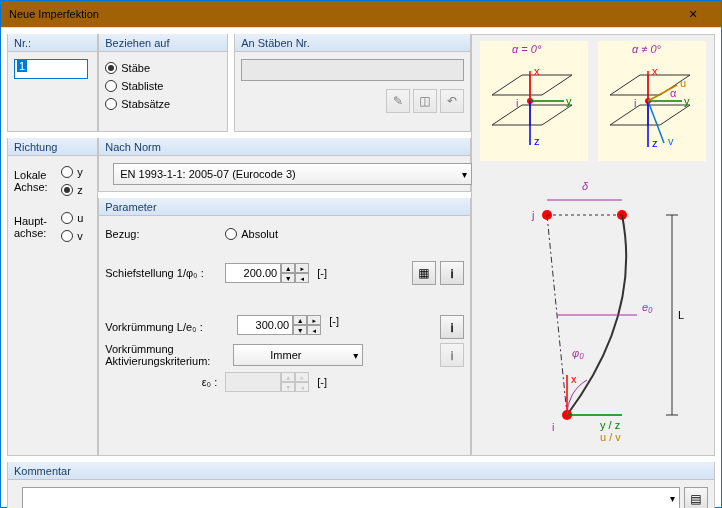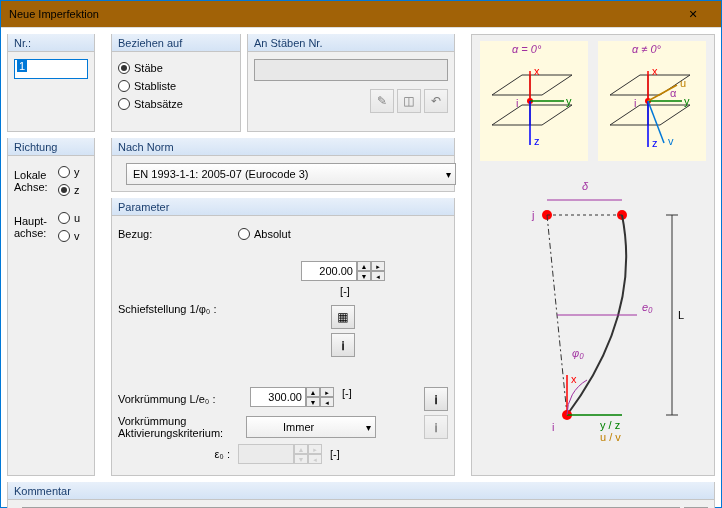--- a/index.html
+++ b/index.html
@@ -1,21 +1,21 @@
 <!DOCTYPE html>
 <html><head>
 <meta charset="utf-8">
 <style>
 * { box-sizing: border-box; font-family: "Segoe UI", Tahoma, sans-serif; font-size: 11px; }
 body { margin: 0; background: #fff; }
 .dialog { width: 722px; height: 508px; border: 1px solid #0078d7; display: flex; flex-direction: column; }
 .titlebar { height: 28px; background: #a16207; border-bottom: 1px solid #ddd; display: flex; align-items: center; padding: 0 8px; }
 .titlebar .title { flex: 1; }
 .close-btn { width: 40px; height: 26px; display: flex; align-items: center; justify-content: center; cursor: pointer; }
-.content { flex: 1; display: flex; padding: 6px; gap: 16px; }
+.content { flex: 1; display: flex; padding: 6px; gap: 0; }
 .left-col { width: 94px; display: flex; flex-direction: column; gap: 6px; }
 .mid-col { width: 384px; display: flex; flex-direction: column; gap: 6px; }
 .right-col { flex: 1; border: 1px solid #c5c5c5; background: #f0f0f0; display: flex; justify-content: center; }
 .groupbox { border: 1px solid #c5c5c5; background: #f0f0f0; padding: 6px; position: relative; }
 .groupbox .legend { position: absolute; top: -1px; left: 0; right: 0; height: 18px; background: linear-gradient(to bottom, #e8f0fa, #d4e3f5); border-bottom: 1px solid #c5c5c5; color: #1a3e6e; padding-left: 6px; line-height: 18px; font-weight: normal; }
 .groupbox .gbody { margin-top: 18px; }
 .nr-input { width: 74px; height: 20px; border: 1px solid #0078d7; background: #fff; color: #000; padding-left: 2px; }
 .nr-input .selection { background: #0078d7; color: #fff; padding: 0 2px; }
 .radio-row { display: flex; align-items: center; height: 18px; gap: 4px; }
 .radio { width: 12px; height: 12px; border: 1px solid #333; border-radius: 50%; display: inline-flex; align-items: center; justify-content: center; background: #fff; cursor: pointer; }
@@ -132,21 +132,21 @@
             <div>Bezug:</div>
             <div>
               <div class="radio-row">
                   <span class="radio"></span>
                   <span>Absolut</span>
                 </div>
             </div>
           </div>
           <div class="param-row" style="margin-top:16px;">
             <div>Schiefstellung 1/φ₀ :</div>
-            <div style="display:flex;align-items:center;gap:4px;flex-direction:column;">
+            <div style="display:flex;align-items:center;gap:4px;">
               <div class="spinner">
                 <input value="200.00" style="">
                 <div class="arrows">
                     <button>▲</button>
                     <button>▼</button>
                   </div>
                 <div class="arrows">
                     <button>▸</button>
                     <button>◂</button>
                   </div>

